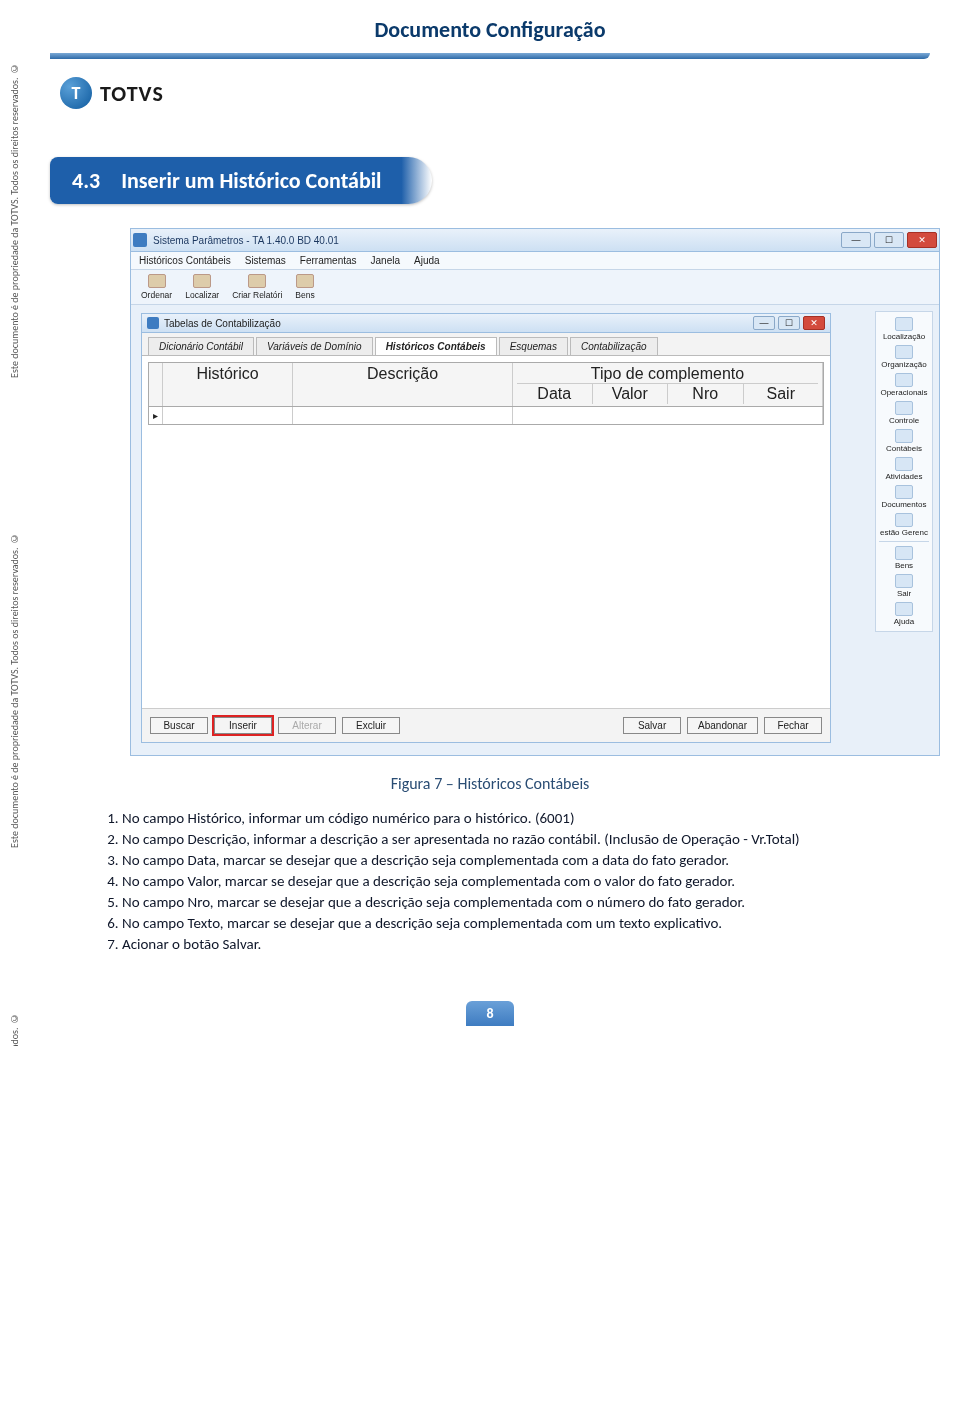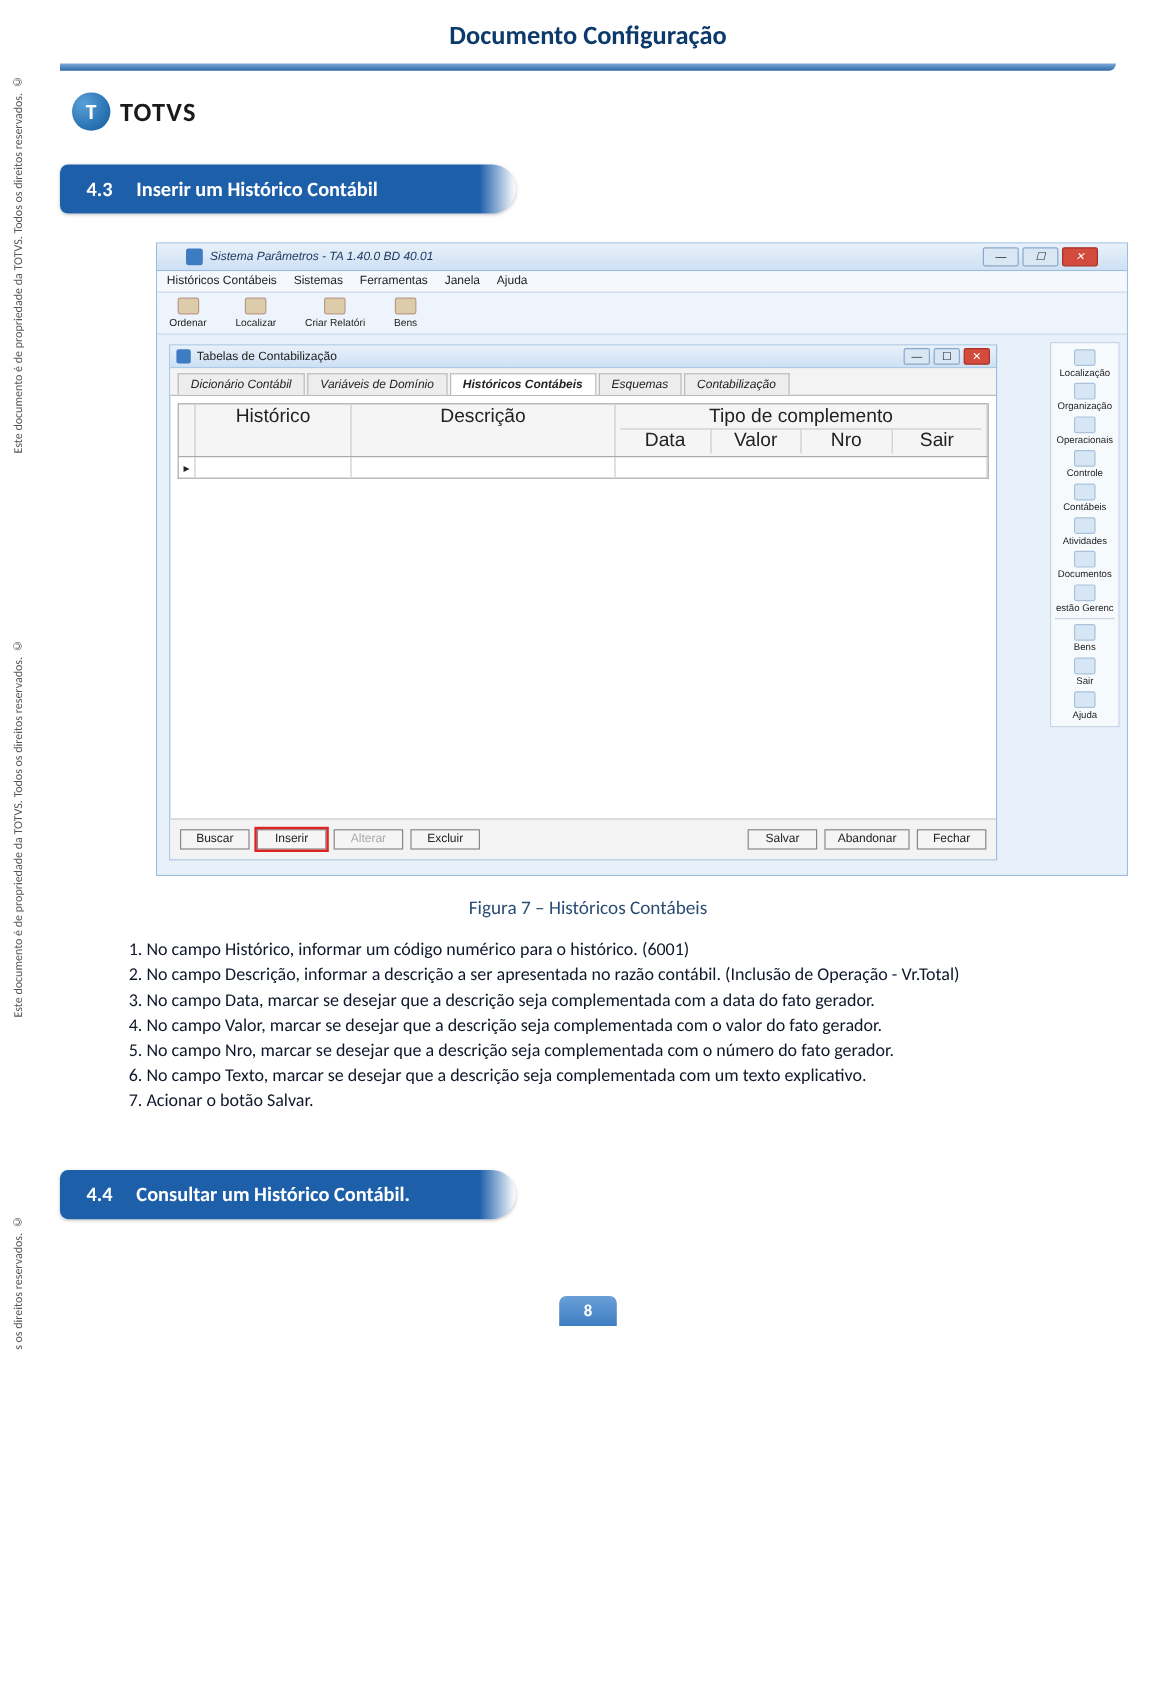--- a/index.html
+++ b/index.html
@@ -64,51 +64,51 @@
     font-size: 22px;
     letter-spacing: 1px;
     color: #1a1a1a;
   }
   .section-heading {
     display: inline-block;
     background: linear-gradient(to right, #1e5faa, #1e5faa 92%, transparent);
     color: #fff;
     padding: 10px 50px 10px 22px;
     border-radius: 10px 30px 30px 10px;
-    font-size: 17px;
+    font-size: 22px;
     font-weight: bold;
     min-width: 380px;
     box-shadow: 0 1px 3px rgba(0,0,0,0.25);
     margin-bottom: 24px;
+    margin-top: 20px;
   }
   .section-heading .num { margin-right: 16px; }
   .screenshot {
     margin: 0 auto 18px 80px;
     width: 810px;
     border: 1px solid #9bbde0;
     background: linear-gradient(#e6f0fb, #cfe1f4);
     font-family: Tahoma, sans-serif;
     font-size: 10px;
     color: #222;
   }
   .ss-titlebar {
     display: flex;
     align-items: center;
     background: linear-gradient(#e9f1fa,#cde0f3);
-    padding: 3px 24px;
+    padding: 3px 2px;
     border-bottom: 1px solid #9bbde0;
-    font-style: italic;
   }
   .ss-titlebar .t-icon { width:14px;height:14px;background:#3e7cc1;border-radius:2px;margin-right:6px; }
   .ss-titlebar .t-text { flex:1; color:#1a365f; }
   .win-btns { display:flex; gap:3px; }
   .wb { width:30px; height:16px; border:1px solid #8aa8c8; background:#d9e7f5; border-radius:2px; display:flex; align-items:center; justify-content:center; font-size:9px; }
   .wb.close { background:#d34b3d; color:#fff; border-color:#a63025; }
   .ss-menubar { background:#f5f9fd; padding:3px 8px; display:flex; gap:14px; border-bottom:1px solid #c6d6e8; font-size:10px; }
-  .ss-toolbar { background:#eef4fb; padding:4px 10px; display:flex; gap:24px; border-bottom:1px solid #c6d6e8; }
+  .ss-toolbar { background:#eef4fb; padding:4px 10px; display:flex; gap:13px; border-bottom:1px solid #c6d6e8; }
   .tb-item { text-align:center; font-size:8.5px; }
   .tb-item .tb-icon { width:18px;height:14px;margin:0 auto 2px;background:#dca; border:1px solid #b98; border-radius:2px; }
   .ss-body { padding:8px 10px 10px 10px; background:#e8f0f9; position:relative; min-height:450px; }
   .inner-window {
     background:#fff;
     border:1px solid #9bbde0;
     width: 690px;
     height: 430px;
     display:flex;
     flex-direction:column;
@@ -284,21 +284,17 @@
   <ol class="instr">
     <li>No campo Histórico, informar um código numérico para o histórico. (6001)</li>
     <li>No campo Descrição, informar a descrição a ser apresentada no razão contábil. (Inclusão de Operação - Vr.Total)</li>
     <li>No campo Data, marcar se desejar que a descrição seja complementada com a data do fato gerador.</li>
     <li>No campo Valor, marcar se desejar que a descrição seja complementada com o valor do fato gerador.</li>
     <li>No campo Nro, marcar se desejar que a descrição seja complementada com o número do fato gerador.</li>
     <li>No campo Texto, marcar se desejar que a descrição seja complementada com um texto explicativo.</li>
     <li>Acionar o botão Salvar.</li>
   </ol>
 
-  <div class="section-heading">
-    <span class="num">4.4</span>
-    <span>Consultar um Histórico Contábil.</span>
-  </div>
 
 
   <div class="page-num">8</div>
 
 </div>
 
 </body></html>

